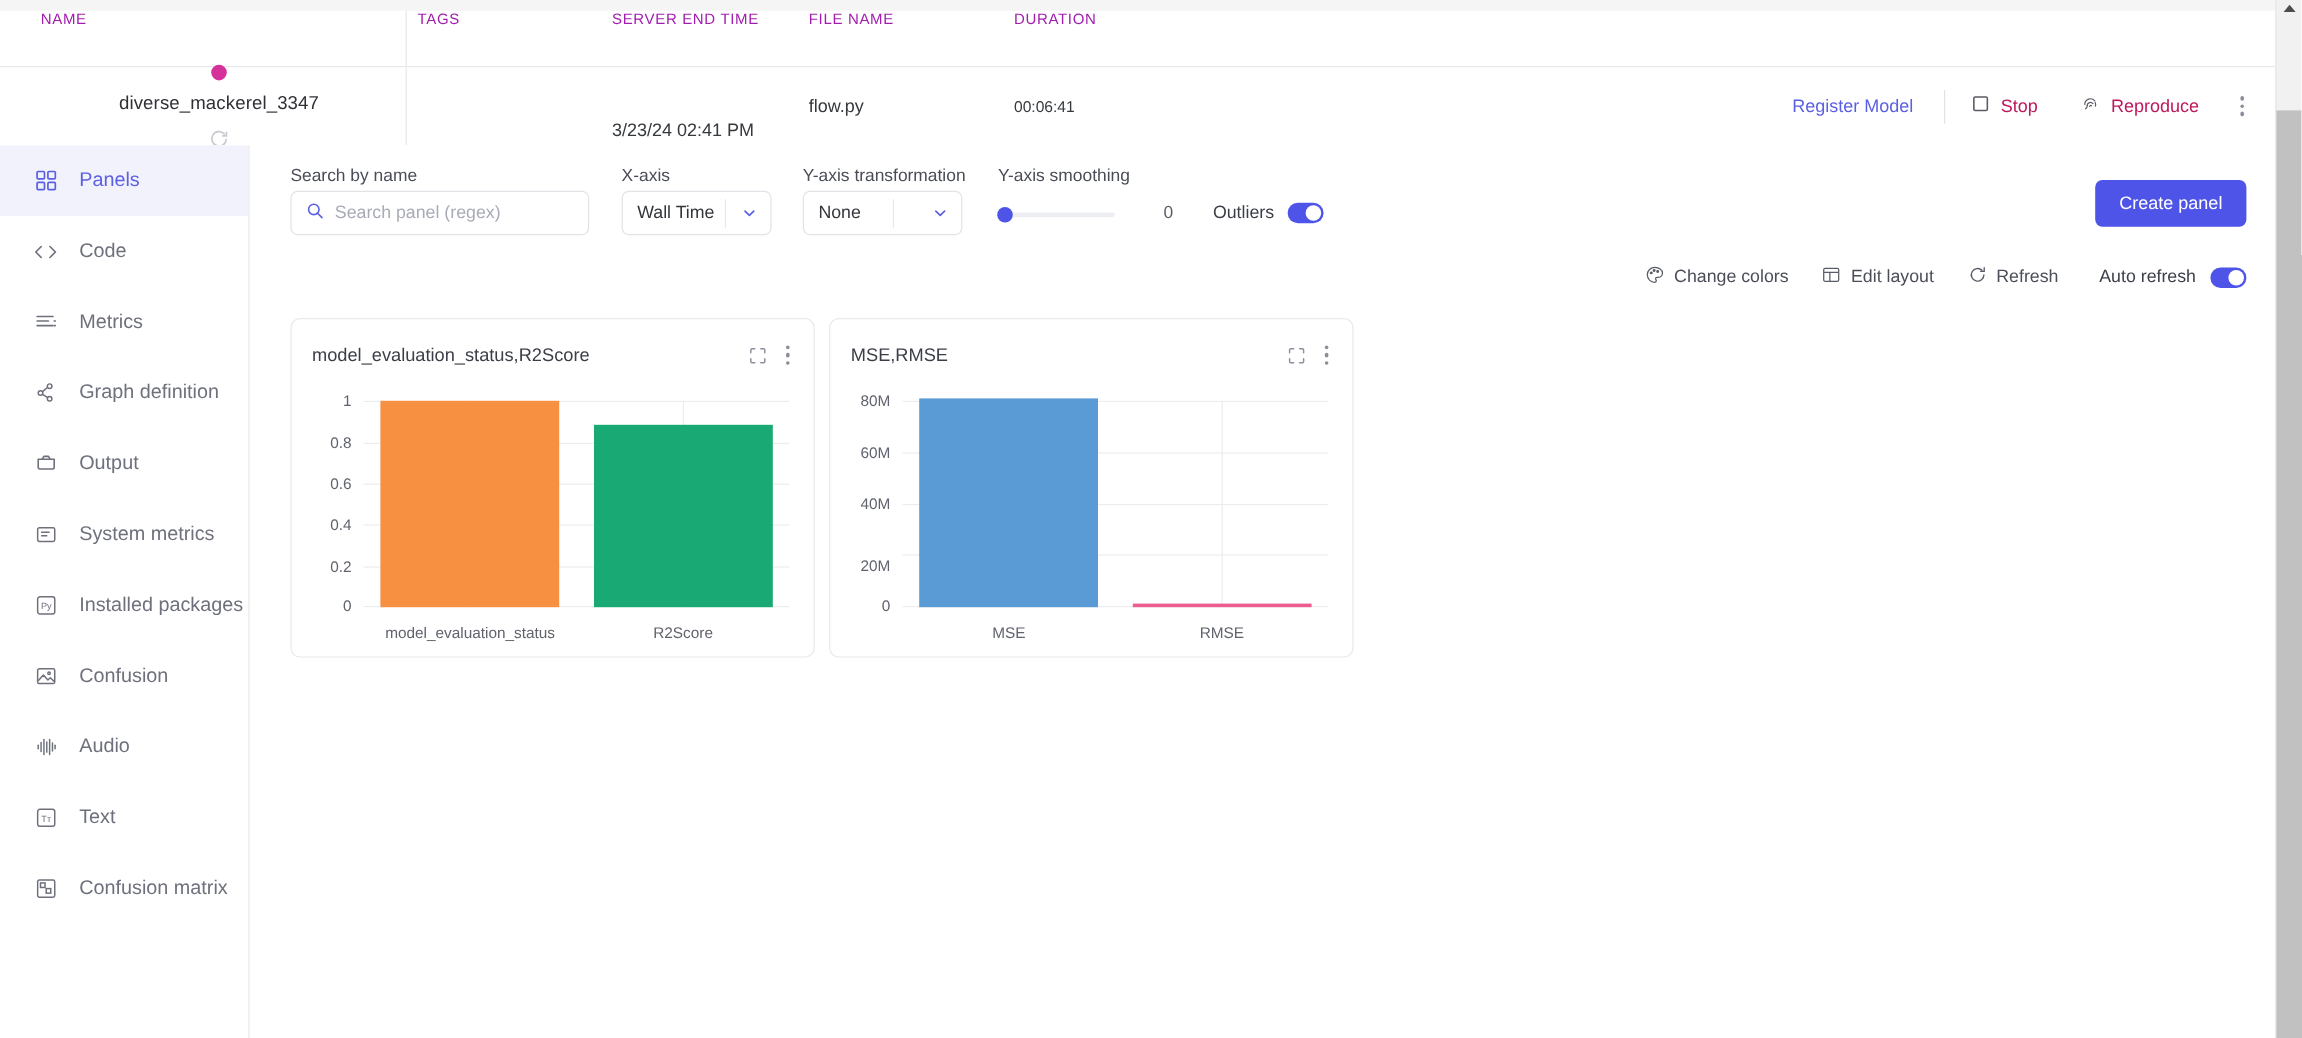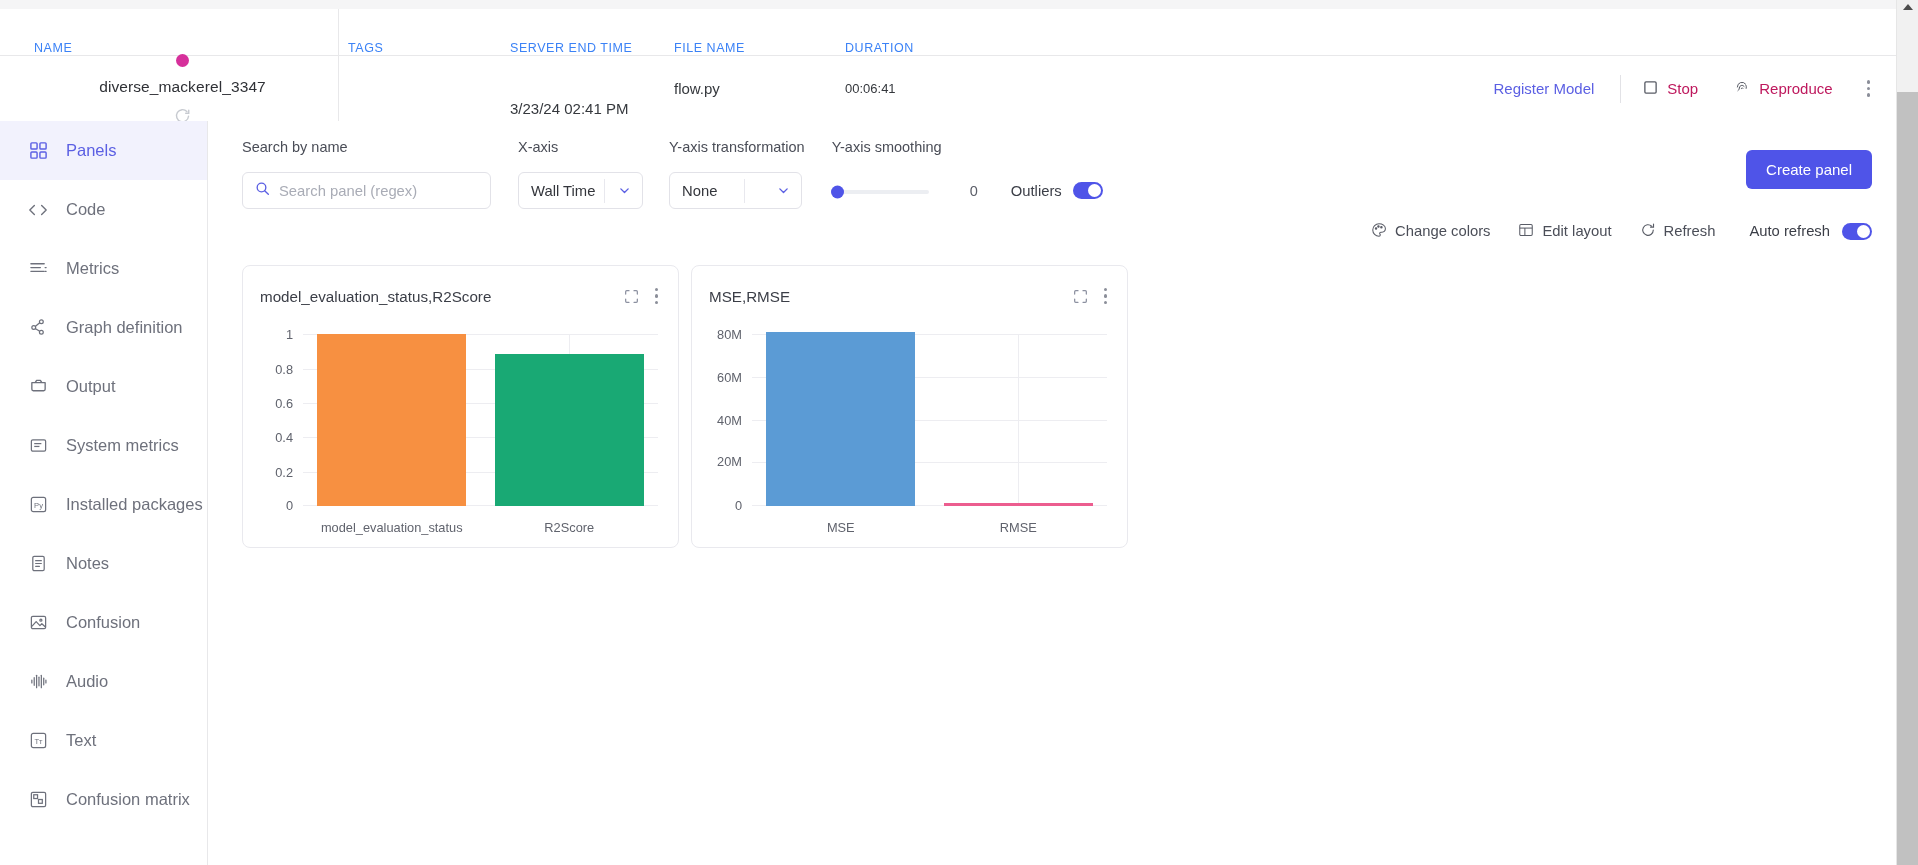--- a/index.html
+++ b/index.html
@@ -11,24 +11,24 @@
   }
   body { position: relative; }
 
   
   .run-table {
     position: absolute; top: 0; left: 0; right: 22px;
     background: #ffffff;
   }
   .rt-strip { height: 9px; background: #f5f5f6; }
   .rt-head {
-    height: 47px; display: flex; align-items: flex-end;
+    height: 47px; display: flex; align-items: flex-start;
     border-bottom: 1px solid #e8e8ea;
     font-size: 12.5px; letter-spacing: .55px;
-    color: #3b82f6; font-weight: 400;
+    color: #a21caf; font-weight: 400;
   }
   .rt-body { height: 65px; display: flex; align-items: center; }
   .col-name  { width: 338px; padding-left: 27px; position: relative; }
   .col-tags  { width: 172px; padding-left: 10px; }
   .col-time  { width: 164px; }
   .col-file  { width: 171px; }
   .col-dur   { width: 230px; }
   .col-actions { flex: 1; display: flex; align-items: center; justify-content: flex-end; padding-right: 14px; gap: 0px; }
   .rt-head .col-name { padding-left: 34px; }
   .rt-head .col-tags::before,
@@ -79,21 +79,21 @@
   
   .main {
     position: absolute; left: 209px; top: 121px; right: 22px; bottom: 0;
     background: #ffffff; overflow: hidden;
   }
   .controls {
     display: flex; align-items: flex-start; padding: 18px 0 0 33px;
     position: relative; height: 92px;
   }
   .ctrl { display: flex; flex-direction: column; }
-  .ctrl-label { font-size: 14.5px; color: #4a4d57; margin-bottom: 17px; }
+  .ctrl-label { font-size: 14.5px; color: #4a4d57; margin-bottom: 4px; }
   .search-box {
     width: 249px; height: 37px; border: 1px solid #e2e2e8; border-radius: 6px;
     display: flex; align-items: center; gap: 9px; padding: 0 12px; background:#fff;
   }
   .search-box input {
     border: none; outline: none; font-size: 14.8px; color: #33353b;
     font-family: "Liberation Sans", sans-serif; width: 100%; background: transparent;
   }
   .search-box input::placeholder { color: #a9acb6; }
   .select-box {
@@ -322,31 +322,20 @@
   <div class="side-item">
     <span class="ico">
       <svg width="19" height="19" viewBox="0 0 20 20" fill="none" stroke="#6e717c" stroke-width="1.3">
         <rect x="2.5" y="2.5" width="15" height="15" rx="2"></rect>
         <text x="10" y="13.5" font-size="8" fill="#6e717c" stroke="none" text-anchor="middle" font-family="Liberation Sans">Py</text>
       </svg>
     </span>
     <span>Installed packages</span>
   </div>
 
-  <div class="side-item">
-    <span class="ico">
-      <svg width="19" height="19" viewBox="0 0 20 20" fill="none" stroke="#6e717c" stroke-width="1.3" stroke-linecap="round">
-        <rect x="4" y="2.5" width="12" height="15" rx="1.5"></rect>
-        <line x1="7" y1="7" x2="13" y2="7"></line>
-          <line x1="7" y1="10" x2="13" y2="10"></line>
-          <line x1="7" y1="13" x2="11" y2="13"></line>
-      </svg>
-    </span>
-    <span>Notes</span>
-  </div>
 
   <div class="side-item">
     <span class="ico">
       <svg width="19" height="19" viewBox="0 0 20 20" fill="none" stroke="#6e717c" stroke-width="1.3" stroke-linejoin="round">
         <rect x="2.5" y="3.5" width="15" height="13" rx="1.5"></rect>
         <circle cx="12.5" cy="7.5" r="1.1"></circle>
         <path d="M3 14l4.5-5 4 4.3 2-2 3.5 3.2"></path>
       </svg>
     </span>
     <span>Confusion</span>
@@ -563,21 +552,21 @@
         <div class="plot">
           <div class="gridline" style="top:0"></div>
           <div class="gridline" style="top:42.75px"></div>
           <div class="gridline" style="top:85.5px"></div>
           <div class="gridline" style="top:128.25px"></div>
           <div class="gridline" style="top:171px"></div>
           <div class="vgrid" style="left:25%"></div>
           <div class="vgrid" style="left:75%"></div>
 
           <span class="ytick" style="top:171px">0</span>
-          <span class="ytick" style="top:127px">20M</span>
+          <span class="ytick" style="top:137px">20M</span>
           <span class="ytick" style="top:85.5px">40M</span>
           <span class="ytick" style="top:42.75px">60M</span>
           <span class="ytick" style="top:0px">80M</span>
 
           <div class="bar" style="left:4%; width:42%; height:101.2%; background:#5b9bd5;"></div>
           <div class="bar" style="left:54%; width:42%; height:3px; background:#ec5d8f;"></div>
         </div>
         <div class="xlabels">
           <span class="xlabel">MSE</span>
           <span class="xlabel">RMSE</span>

